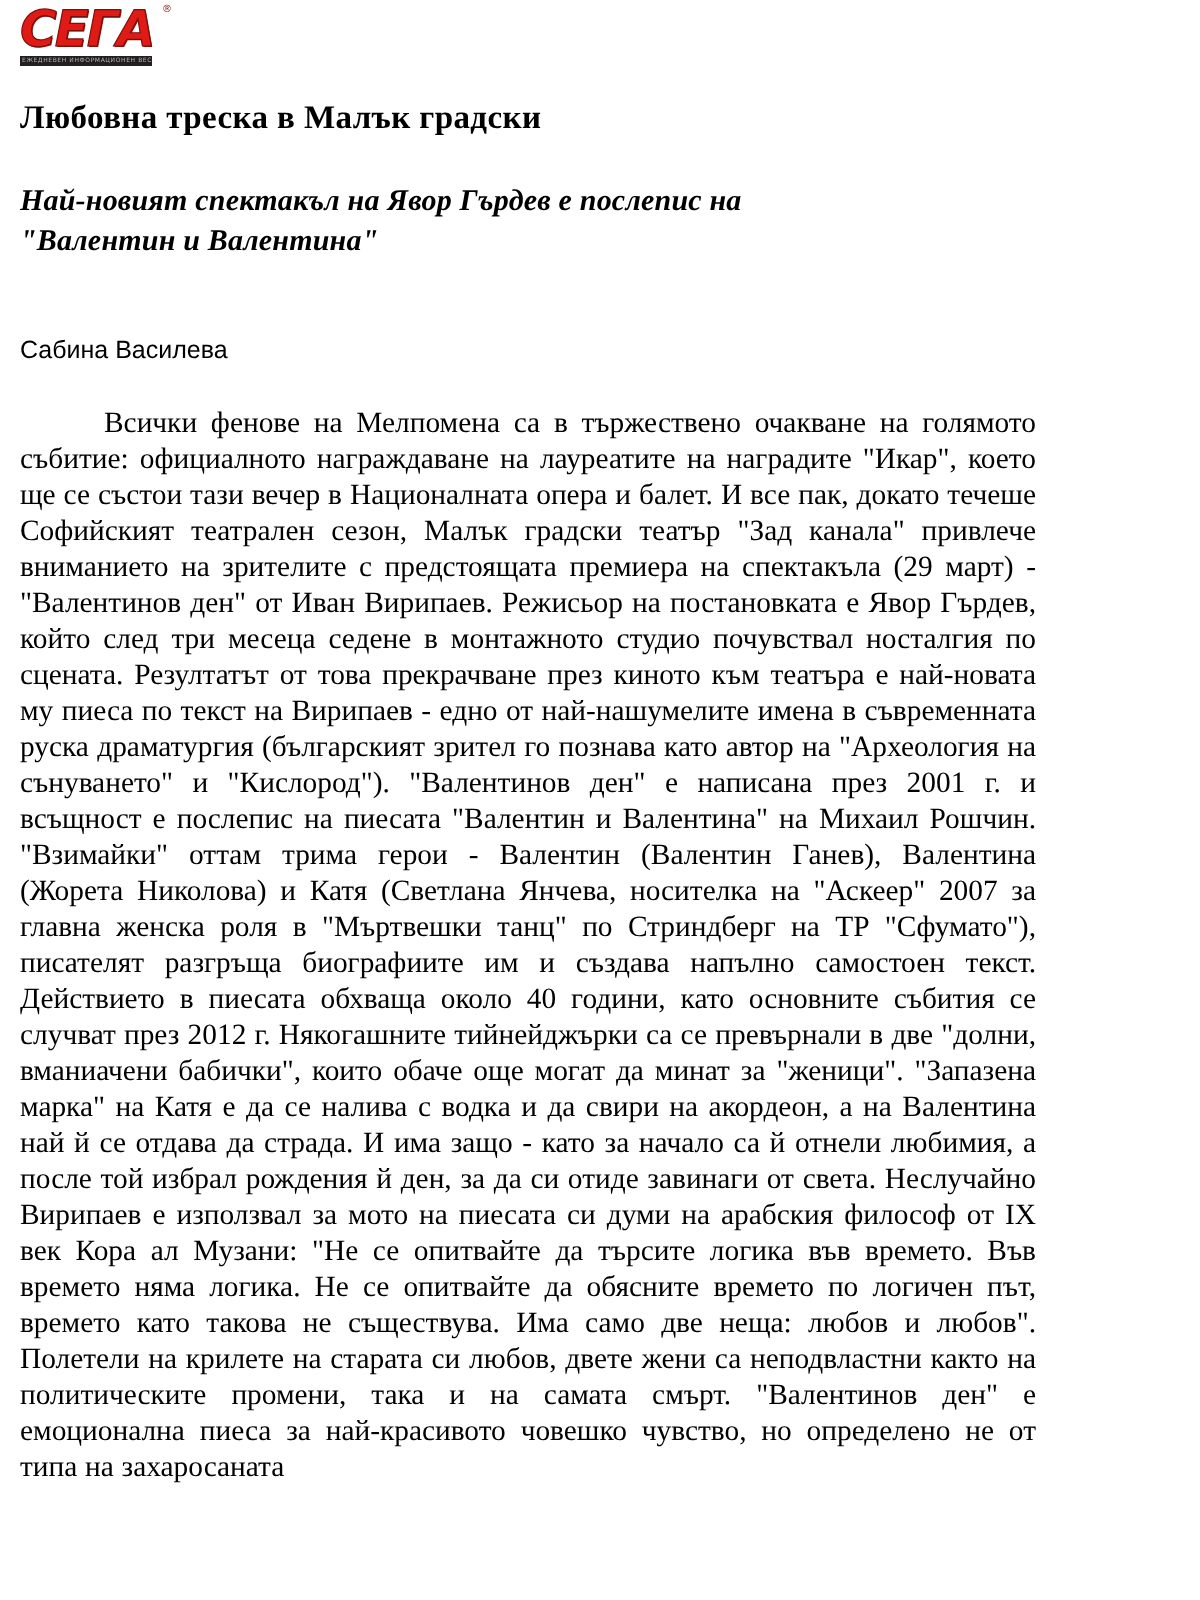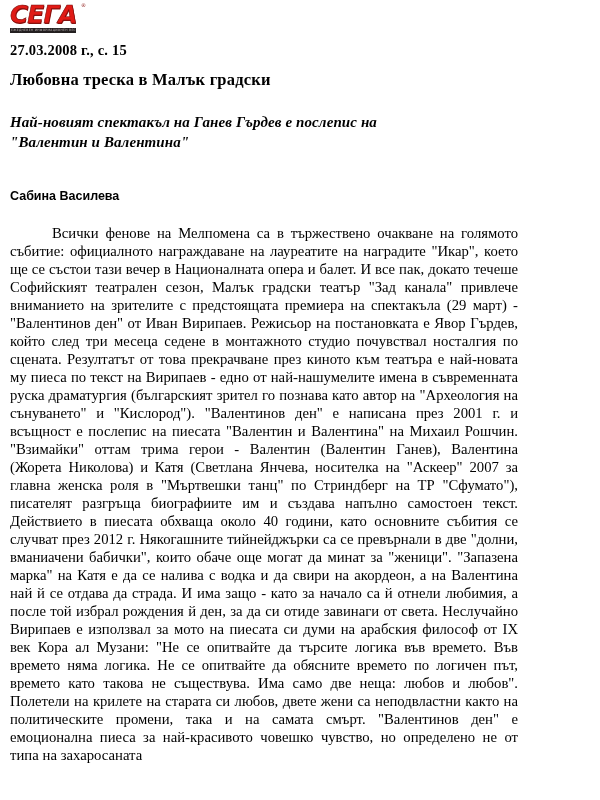--- a/index.html
+++ b/index.html
@@ -98,21 +98,21 @@
     font-size: 15px;
     line-height: 20px;
     margin-top: 22px;
     letter-spacing: 0.1px;
   }
   .subhead-line { display: block; }
 
   
   .byline {
     font-family: "Liberation Sans", sans-serif;
-    font-weight: bold;
+    font-weight: normal;
     font-size: 12.5px;
     line-height: 16px;
     margin-top: 36px;
   }
 
   
   .body-text {
     font-family: "Liberation Serif", serif;
     font-size: 14.7px;
     line-height: 18px;
@@ -131,26 +131,25 @@
   <div class="masthead">
     <div class="logo-wrap">
       <div class="logo-text">СЕГА</div>
       <div class="logo-tm">®</div>
       <div class="logo-bar">
         <div class="logo-bar-text">ЕЖЕДНЕВЕН ИНФОРМАЦИОНЕН ВЕСТНИК</div>
       </div>
     </div>
   </div>
 
-  <div class="dateline">27.03.2008 г., с. 15</div>
 
   <h1 class="headline">Любовна треска в Малък градски</h1>
 
   <div class="subhead">
-    <span class="subhead-line">Най-новият спектакъл на Ганев Гърдев е послепис на</span>
+    <span class="subhead-line">Най-новият спектакъл на Явор Гърдев е послепис на</span>
     <span class="subhead-line">"Валентин и Валентина"</span>
   </div>
 
   <div class="byline">Сабина Василева</div>
 
   <div class="body-text">Всички фенове на Мелпомена са в тържествено очакване на голямото събитие: официалното награждаване на лауреатите на наградите "Икар", което ще се състои тази вечер в Националната опера и балет. И все пак, докато течеше Софийският театрален сезон, Малък градски театър "Зад канала" привлече вниманието на зрителите с предстоящата премиера на спектакъла (29 март) - "Валентинов ден" от Иван Вирипаев. Режисьор на постановката е Явор Гърдев, който след три месеца седене в монтажното студио почувствал носталгия по сцената. Резултатът от това прекрачване през киното към театъра е най-новата му пиеса по текст на Вирипаев - едно от най-нашумелите имена в съвременната руска драматургия (българският зрител го познава като автор на "Археология на сънуването" и "Кислород"). "Валентинов ден" е написана през 2001 г. и всъщност е послепис на пиесата "Валентин и Валентина" на Михаил Рошчин. "Взимайки" оттам трима герои - Валентин (Валентин Ганев), Валентина (Жорета Николова) и Катя (Светлана Янчева, носителка на "Аскеер" 2007 за главна женска роля в "Мъртвешки танц" по Стриндберг на ТР "Сфумато"), писателят разгръща биографиите им и създава напълно самостоен текст. Действието в пиесата обхваща около 40 години, като основните събития се случват през 2012 г. Някогашните тийнейджърки са се превърнали в две "долни, вманиачени бабички", които обаче още могат да минат за "женици". "Запазена марка" на Катя е да се налива с водка и да свири на акордеон, а на Валентина най й се отдава да страда. И има защо - като за начало са й отнели любимия, а после той избрал рождения й ден, за да си отиде завинаги от света. Неслучайно Вирипаев е използвал за мото на пиесата си думи на арабския философ от IX век Кора ал Музани: "Не се опитвайте да търсите логика във времето. Във времето няма логика. Не се опитвайте да обясните времето по логичен път, времето като такова не съществува. Има само две неща: любов и любов". Полетели на крилете на старата си любов, двете жени са неподвластни както на политическите промени, така и на самата смърт. "Валентинов ден" е емоционална пиеса за най-красивото човешко чувство, но определено не от типа на захаросаната</div>
 
 </div>
 
 </body></html>

